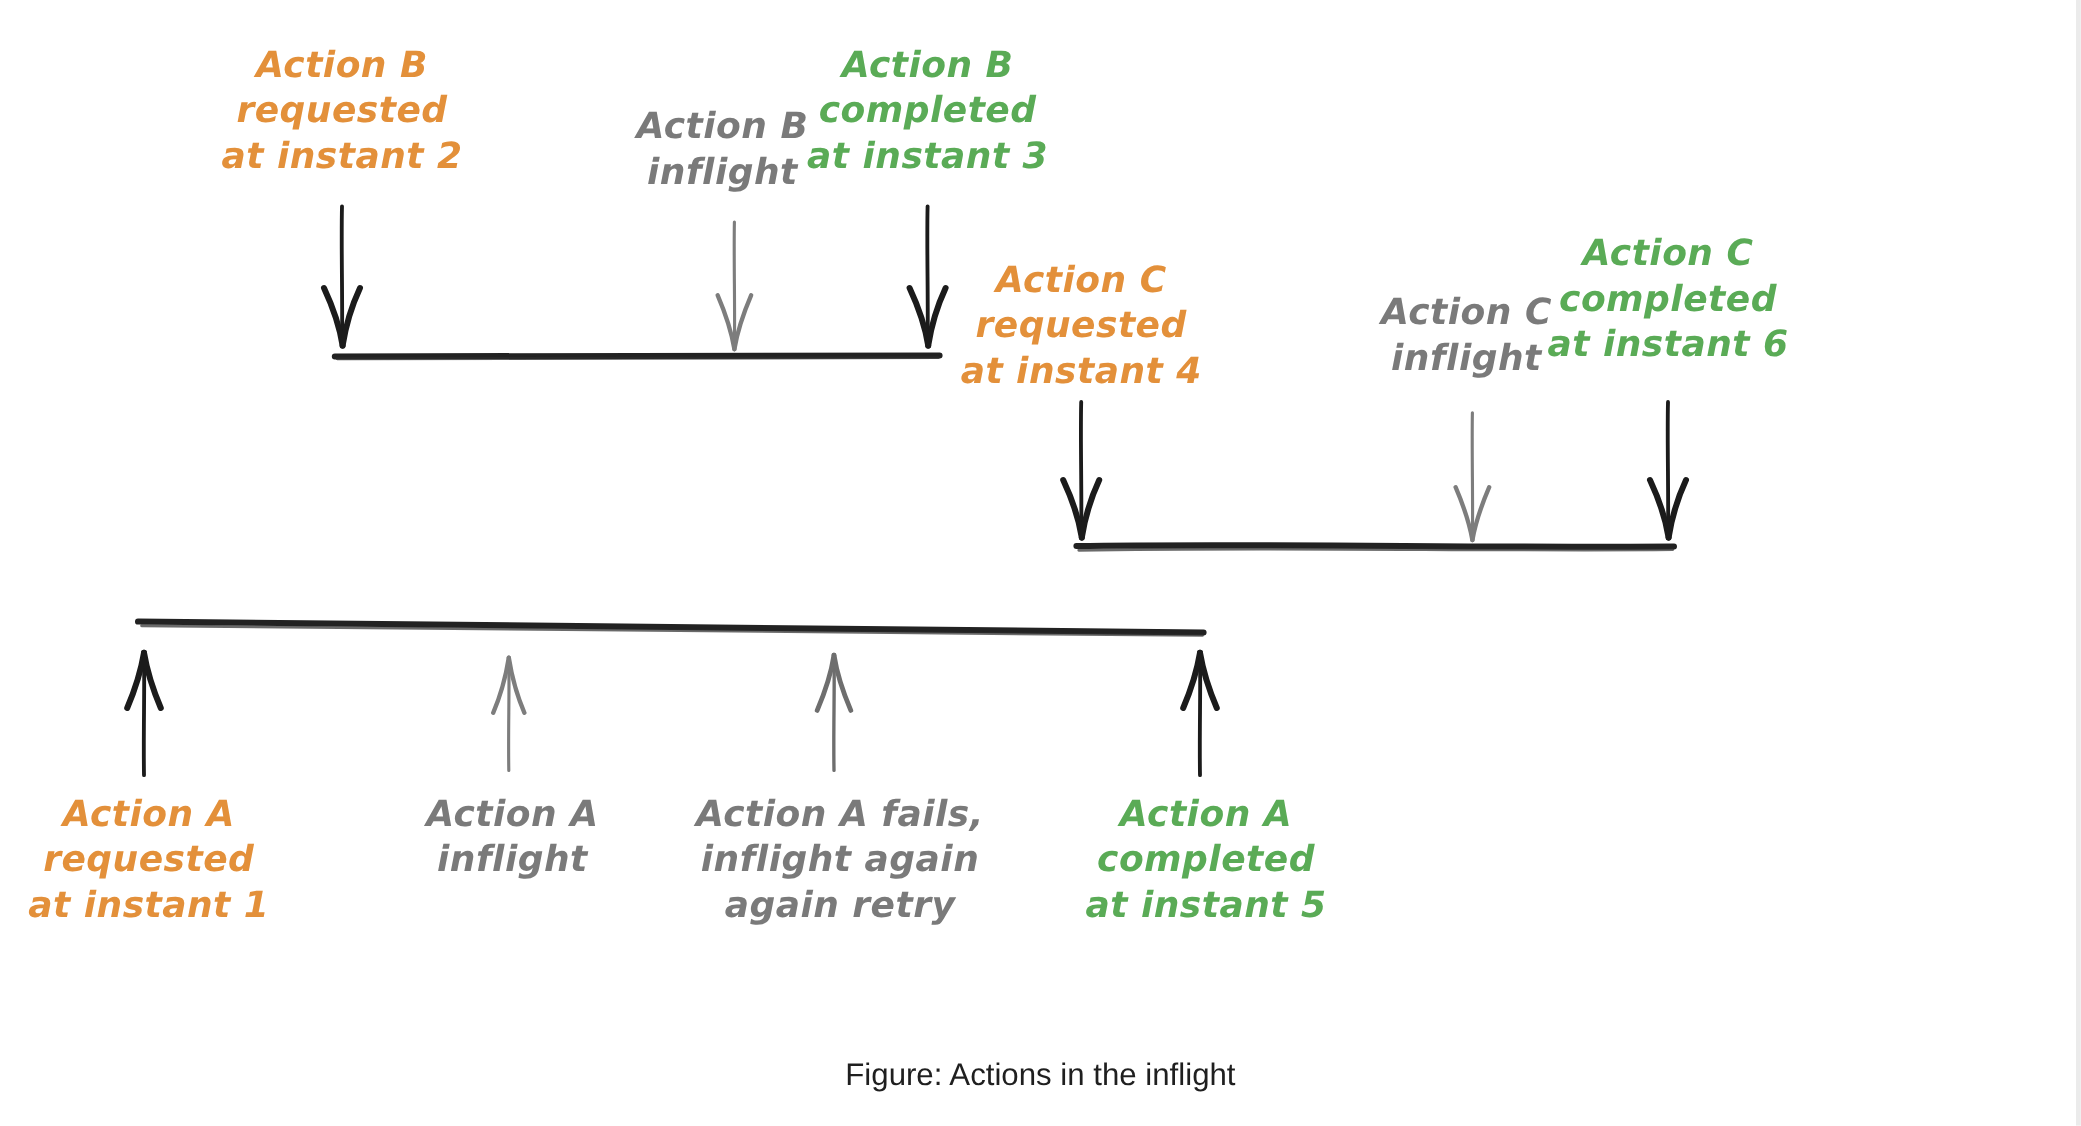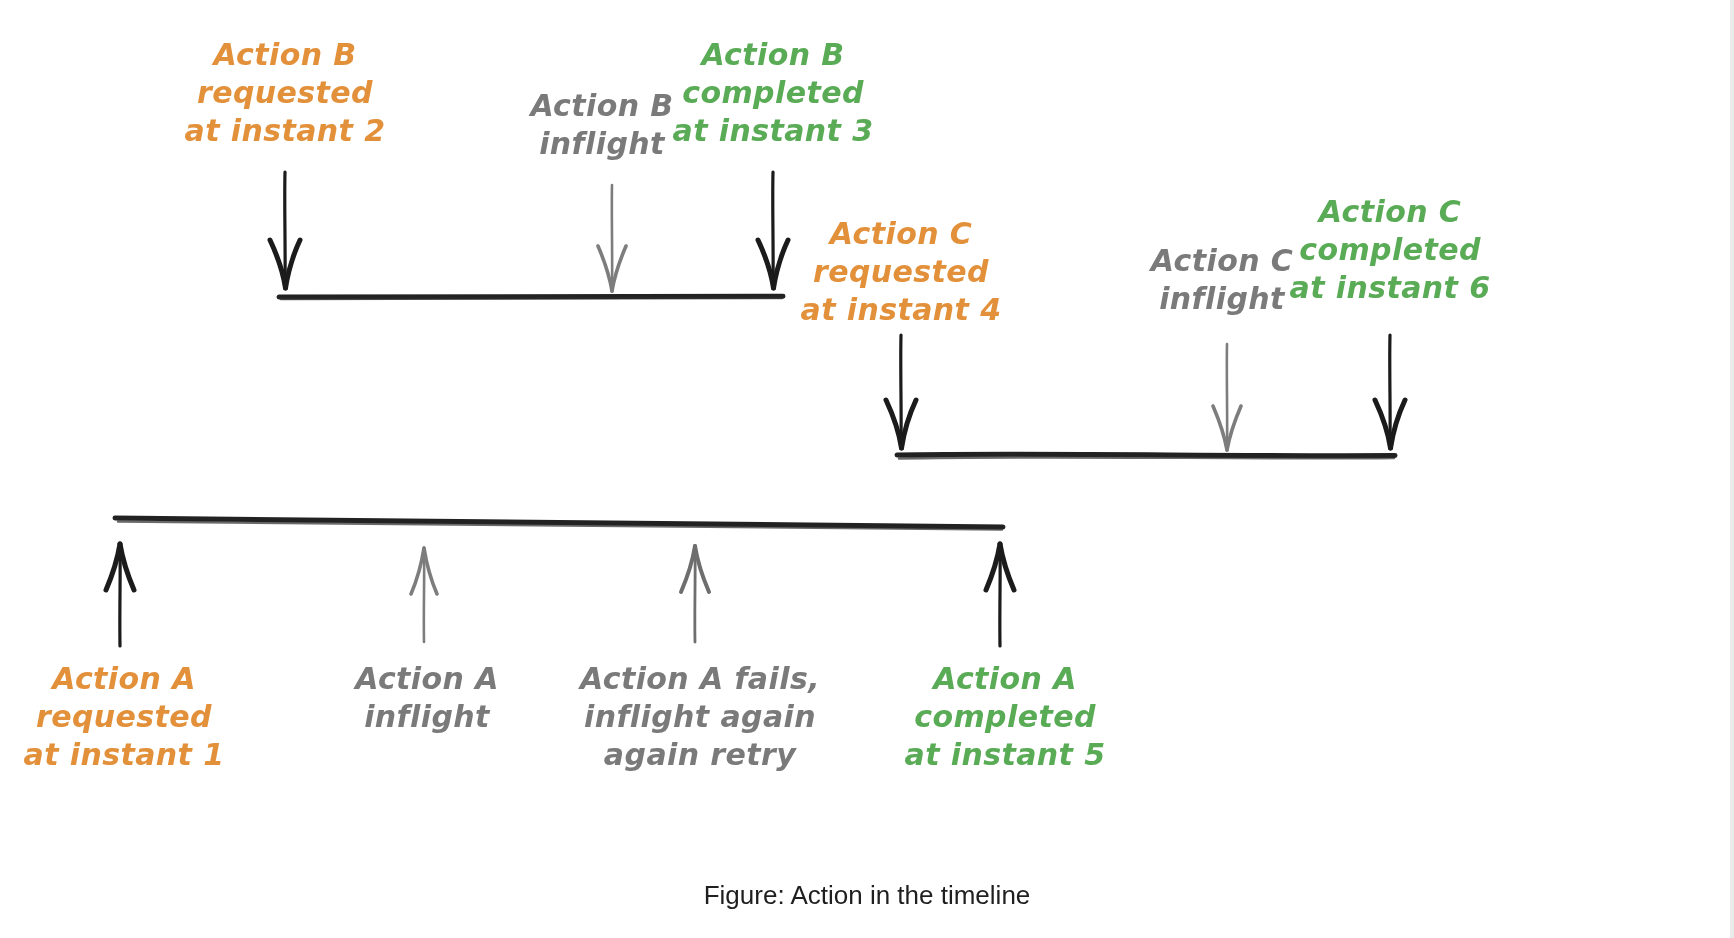--- a/index.html
+++ b/index.html
@@ -177,16 +177,16 @@
 inflight</div>
 
   <div class="hand-label c-gray" style="left:700px; top:660px;">Action A fails,
 inflight again
 again retry</div>
 
   <div class="hand-label c-green" style="left:1005px; top:660px;">Action A
 completed
 at instant 5</div>
 
-  <div class="caption" style="top:880px;">Figure: Action in the timeline</div>
+  <div class="caption" style="top:880px;">Figure: Actions in the inflight</div>
 
   <div class="edge-right"></div>
 </div>
 
 </body></html>

